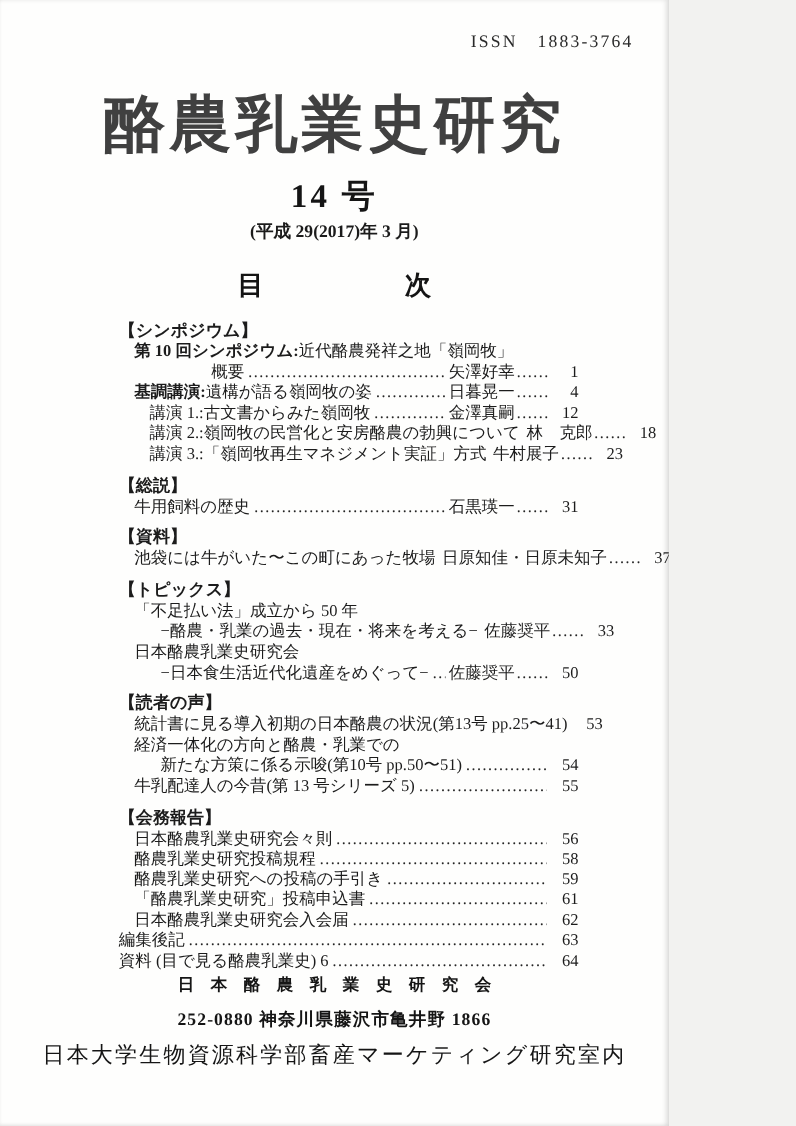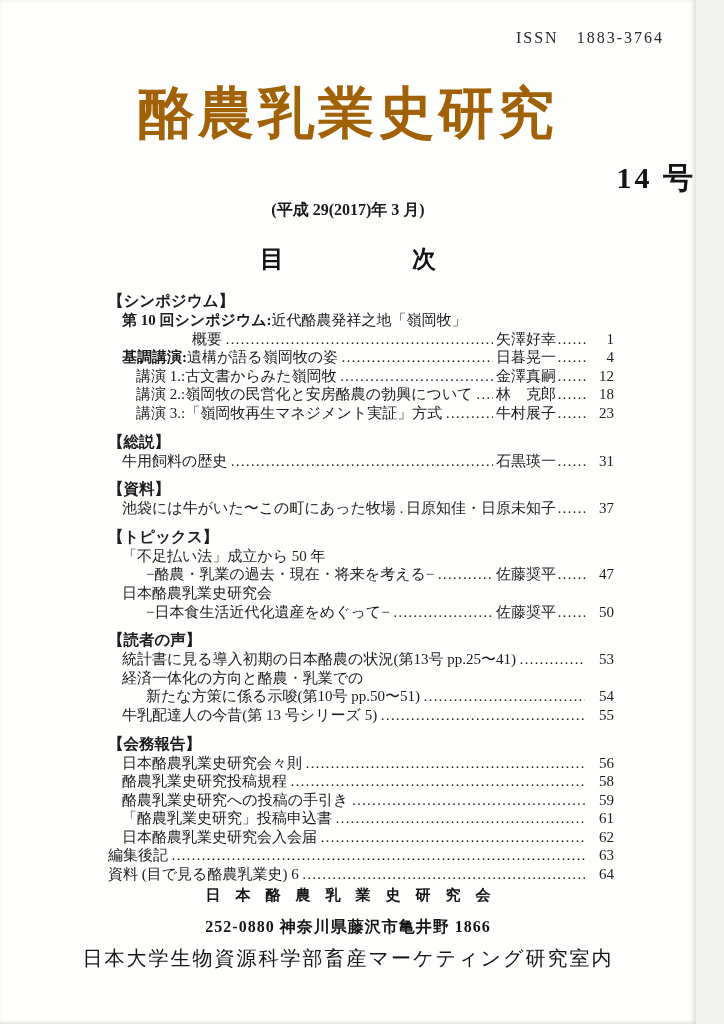--- a/index.html
+++ b/index.html
@@ -5,39 +5,39 @@
   html,body{margin:0;padding:0;}
   body{
     width:724px;height:1024px;
     background:#f2f2f0;
     font-family:"Liberation Serif","DejaVu Serif",serif;
     color:#1c1c1c;
     -webkit-font-smoothing:antialiased;
   }
   .page{
     position:relative;
-    width:696px;height:1024px;
+    width:608px;height:1024px;
     background:#fefefd;
     box-shadow:inset -3px 0 4px rgba(0,0,0,.10), inset 0 -2px 3px rgba(0,0,0,.06);
     overflow:hidden;
   }
   
   .issn{
     position:absolute;top:28px;right:32px;
     font-size:16px;letter-spacing:2px;color:#2a2a2a;
   }
   .title{
     position:absolute;top:76px;left:0;right:0;
     text-align:center;
     font-size:56px;font-weight:bold;letter-spacing:4px;
-    color:#a16207;
+    color:#404040;
   }
   .issue{
     position:absolute;top:158px;left:0;right:0;
-    text-align:right;font-size:30px;font-weight:bold;letter-spacing:3px;color:#151515;
+    text-align:center;font-size:30px;font-weight:bold;letter-spacing:3px;color:#151515;
   }
   .pubdate{
     position:absolute;top:200px;left:0;right:0;
     text-align:center;font-size:16px;font-weight:bold;color:#1b1b1b;
   }
   .mokuji{
     position:absolute;top:243px;left:0;right:0;
     display:flex;justify-content:center;gap:128px;
     font-size:24px;font-weight:bold;color:#141414;
   }
@@ -178,21 +178,21 @@
 
     <div class="row ind1">
       <span class="t">「不足払い法」成立から 50 年</span>
     </div>
 
     <div class="row ind3">
       <span class="t">−酪農・乳業の過去・現在・将来を考える−</span>
       <span class="leader"></span>
       <span class="author">佐藤奨平</span>
       <span class="dots"></span>
-      <span class="page-num">47</span>
+      <span class="page-num">33</span>
     </div>
 
     <div class="row ind1">
       <span class="t">日本酪農乳業史研究会</span>
     </div>
 
     <div class="row ind3">
       <span class="t">−日本食生活近代化遺産をめぐって−</span>
       <span class="leader"></span>
       <span class="author">佐藤奨平</span>

